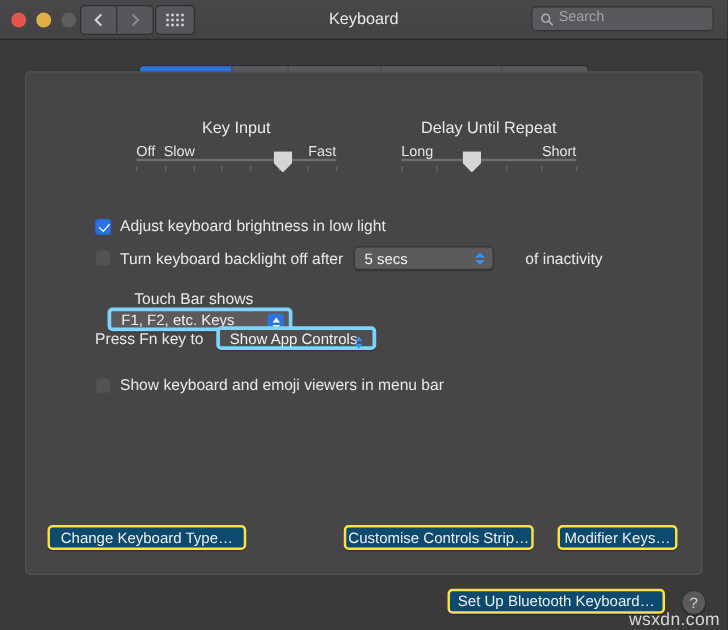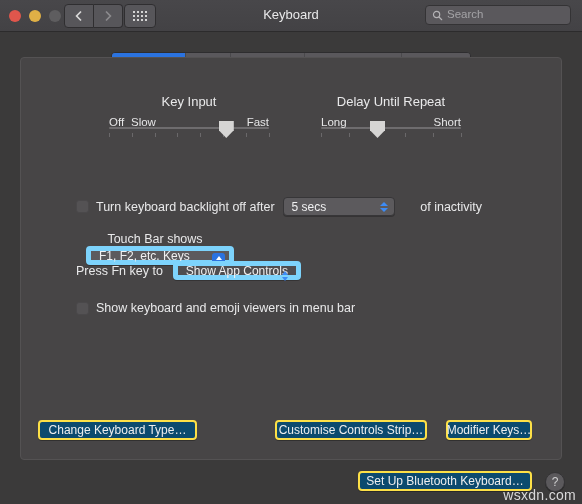--- a/index.html
+++ b/index.html
@@ -248,21 +248,21 @@
   }
   .cbox.off {
     background: #545254;
     border: 1px solid #4a484a;
   }
 
   
   .popup {
     height: 19px;
     background: #5c5a5d;
-    border: 5px solid #7dd3fc;
+    border: 3px solid #7dd3fc;
     border-radius: 4px;
     display: inline-flex;
     align-items: center;
     box-sizing: border-box;
     box-shadow: 0 1px 0 rgba(0,0,0,0.25);
     padding-left: 8px;
     position: relative;
   }
   .popup .ptext {
     font-size: 12px;
@@ -476,20 +476,24 @@
             <i style="left:100%"></i>
         </div>
         <div class="thumb" style="left:40%"></div>
       </div>
       <div class="endlabels">
         <span style="left:0">Long</span>
         <span style="right:0">Short</span>
       </div>
     </div>
 
+    <div class="row" style="left:55px; top:116px;">
+      <span class="cbox on"></span>
+      <span>Adjust keyboard brightness in low light</span>
+    </div>
 
     <div class="row" style="left:55px; top:139px;">
       <span class="cbox off"></span>
       <span>Turn keyboard backlight off after</span>
       <span class="stepper-box" style="margin-left:8px;gap:36px;">
         <span class="ptext">5 secs</span>
         <span class="stepper-arrows">
           <span class="up"></span>
             <span class="dn"></span>
         </span>
@@ -519,21 +523,21 @@
       </span>
     </div>
 
     <div class="row" style="left:55px; top:243px;">
       <span class="cbox off"></span>
       <span>Show keyboard and emoji viewers in menu bar</span>
     </div>
 
     <div class="btn" style="left:17px; top:362px; width:159px;">Change Keyboard Type…</div>
     <div class="btn" style="left:254px; top:362px; width:152px;">Customise Controls Strip…</div>
-    <div class="btn" style="left:425px; top:362px; width:86px;">Modifier Keys…</div>
+    <div class="btn" style="left:425px; top:362px; width:96px;">Modifier Keys…</div>
   </div>
 
   <div class="bt-bar">
     <div class="btn" style="left:358px; top:9px; width:174px;">Set Up Bluetooth Keyboard…</div>
     <div class="helpbtn" style="left:545px; top:10px;">?</div>
     <div class="watermark">wsxdn.com</div>
   </div>
 
 </div>
 

